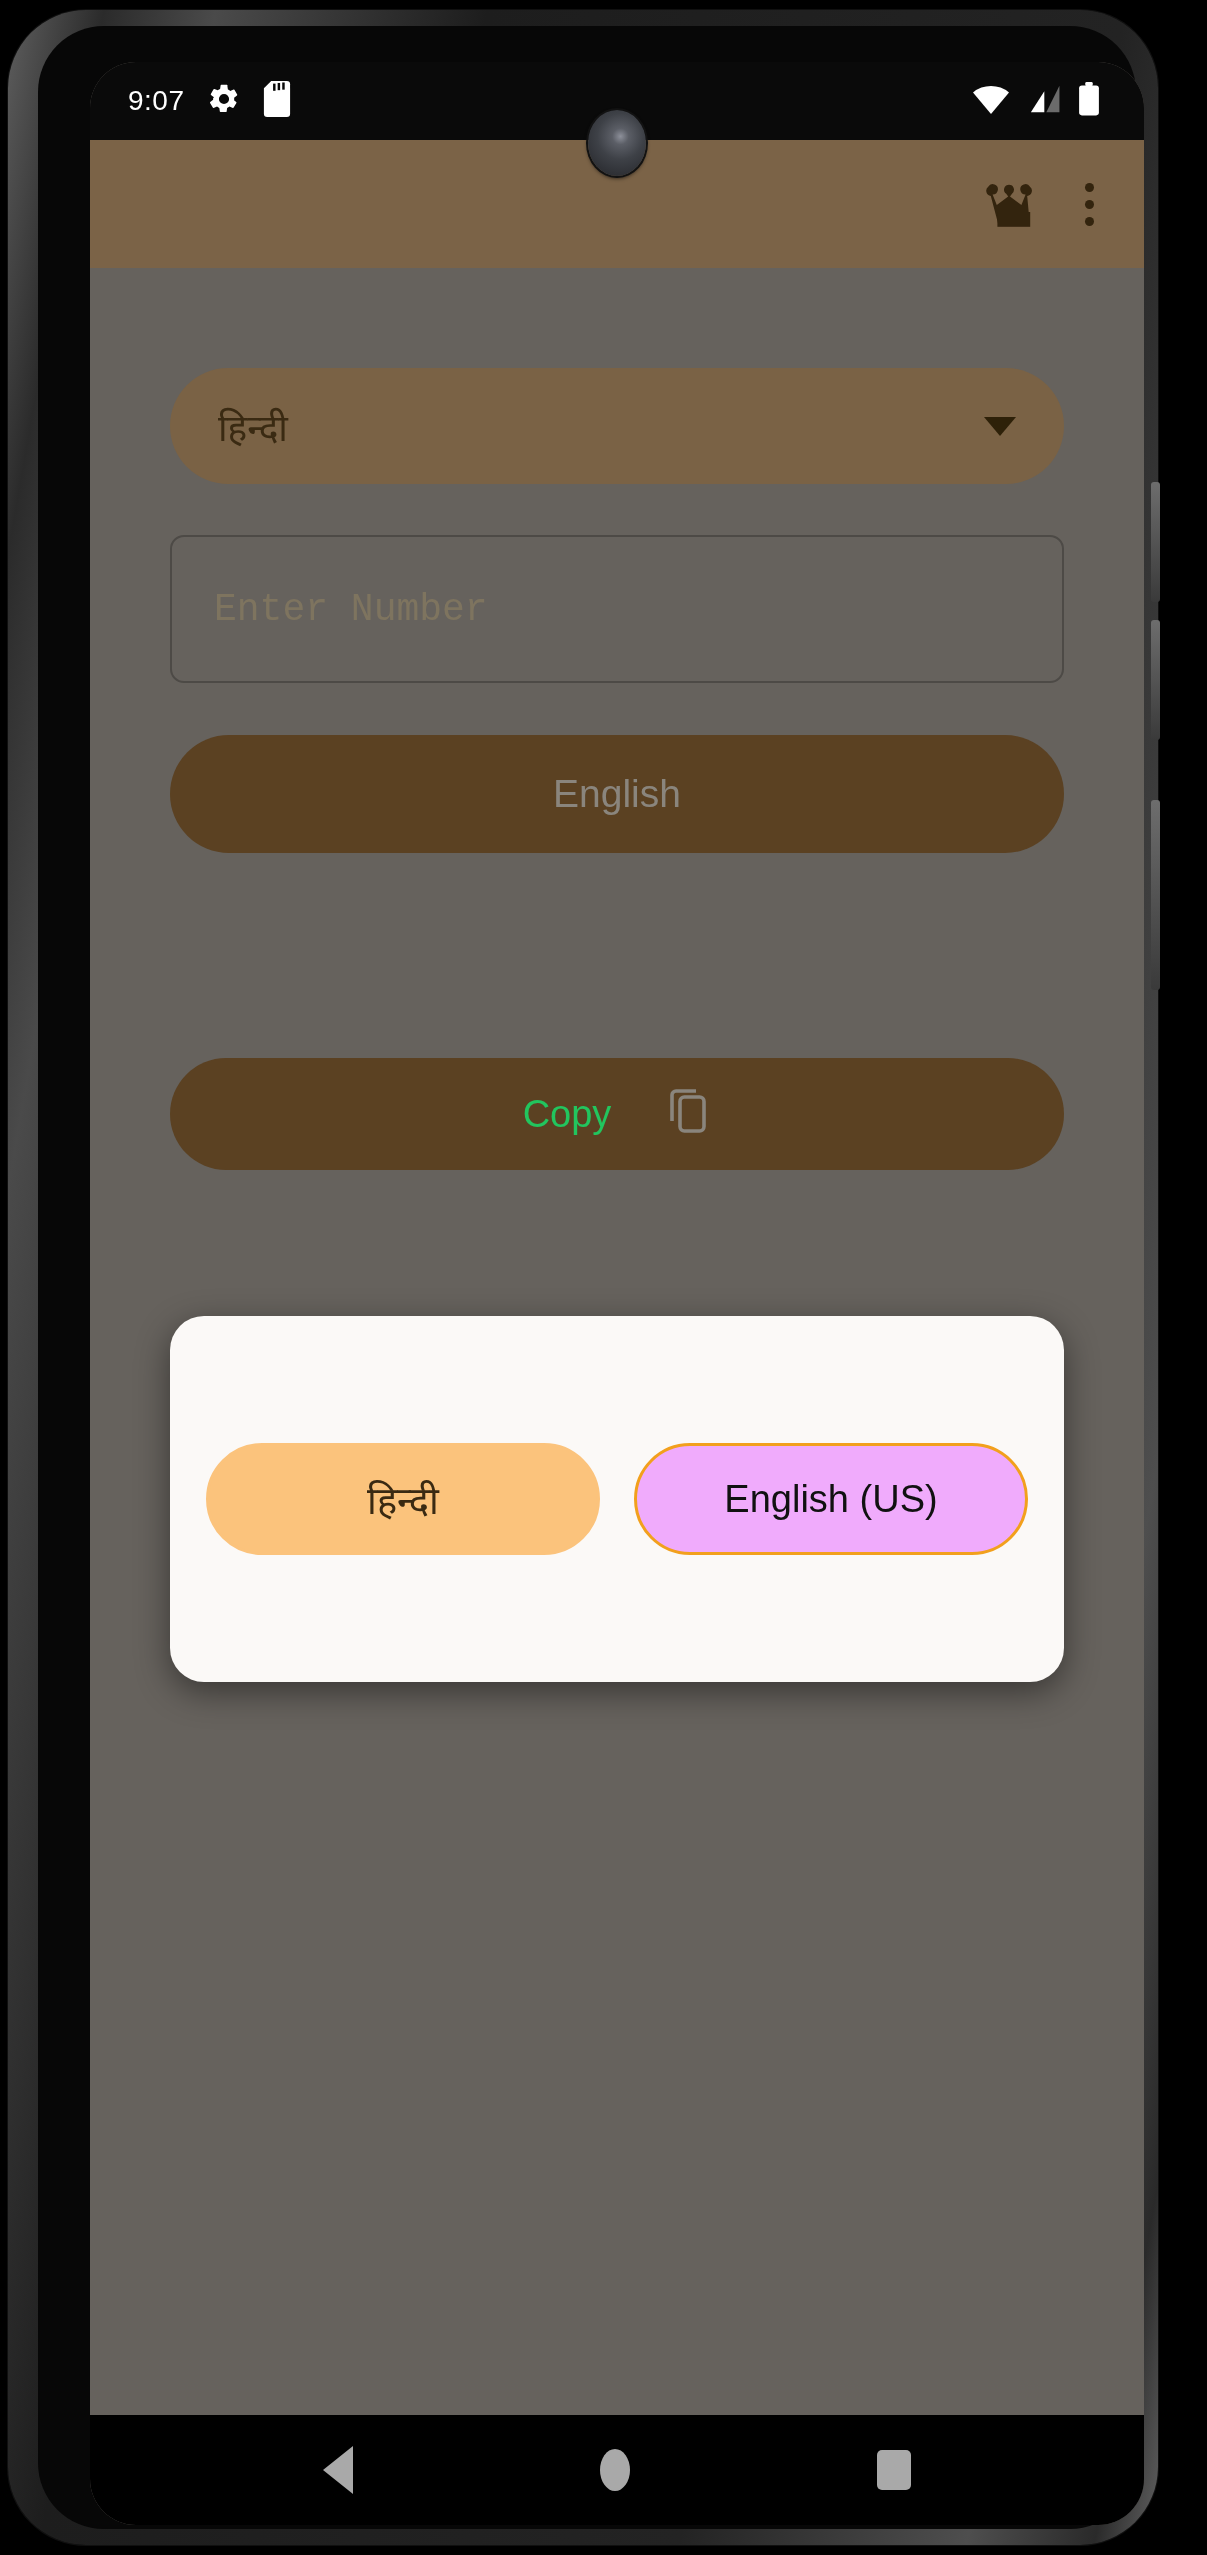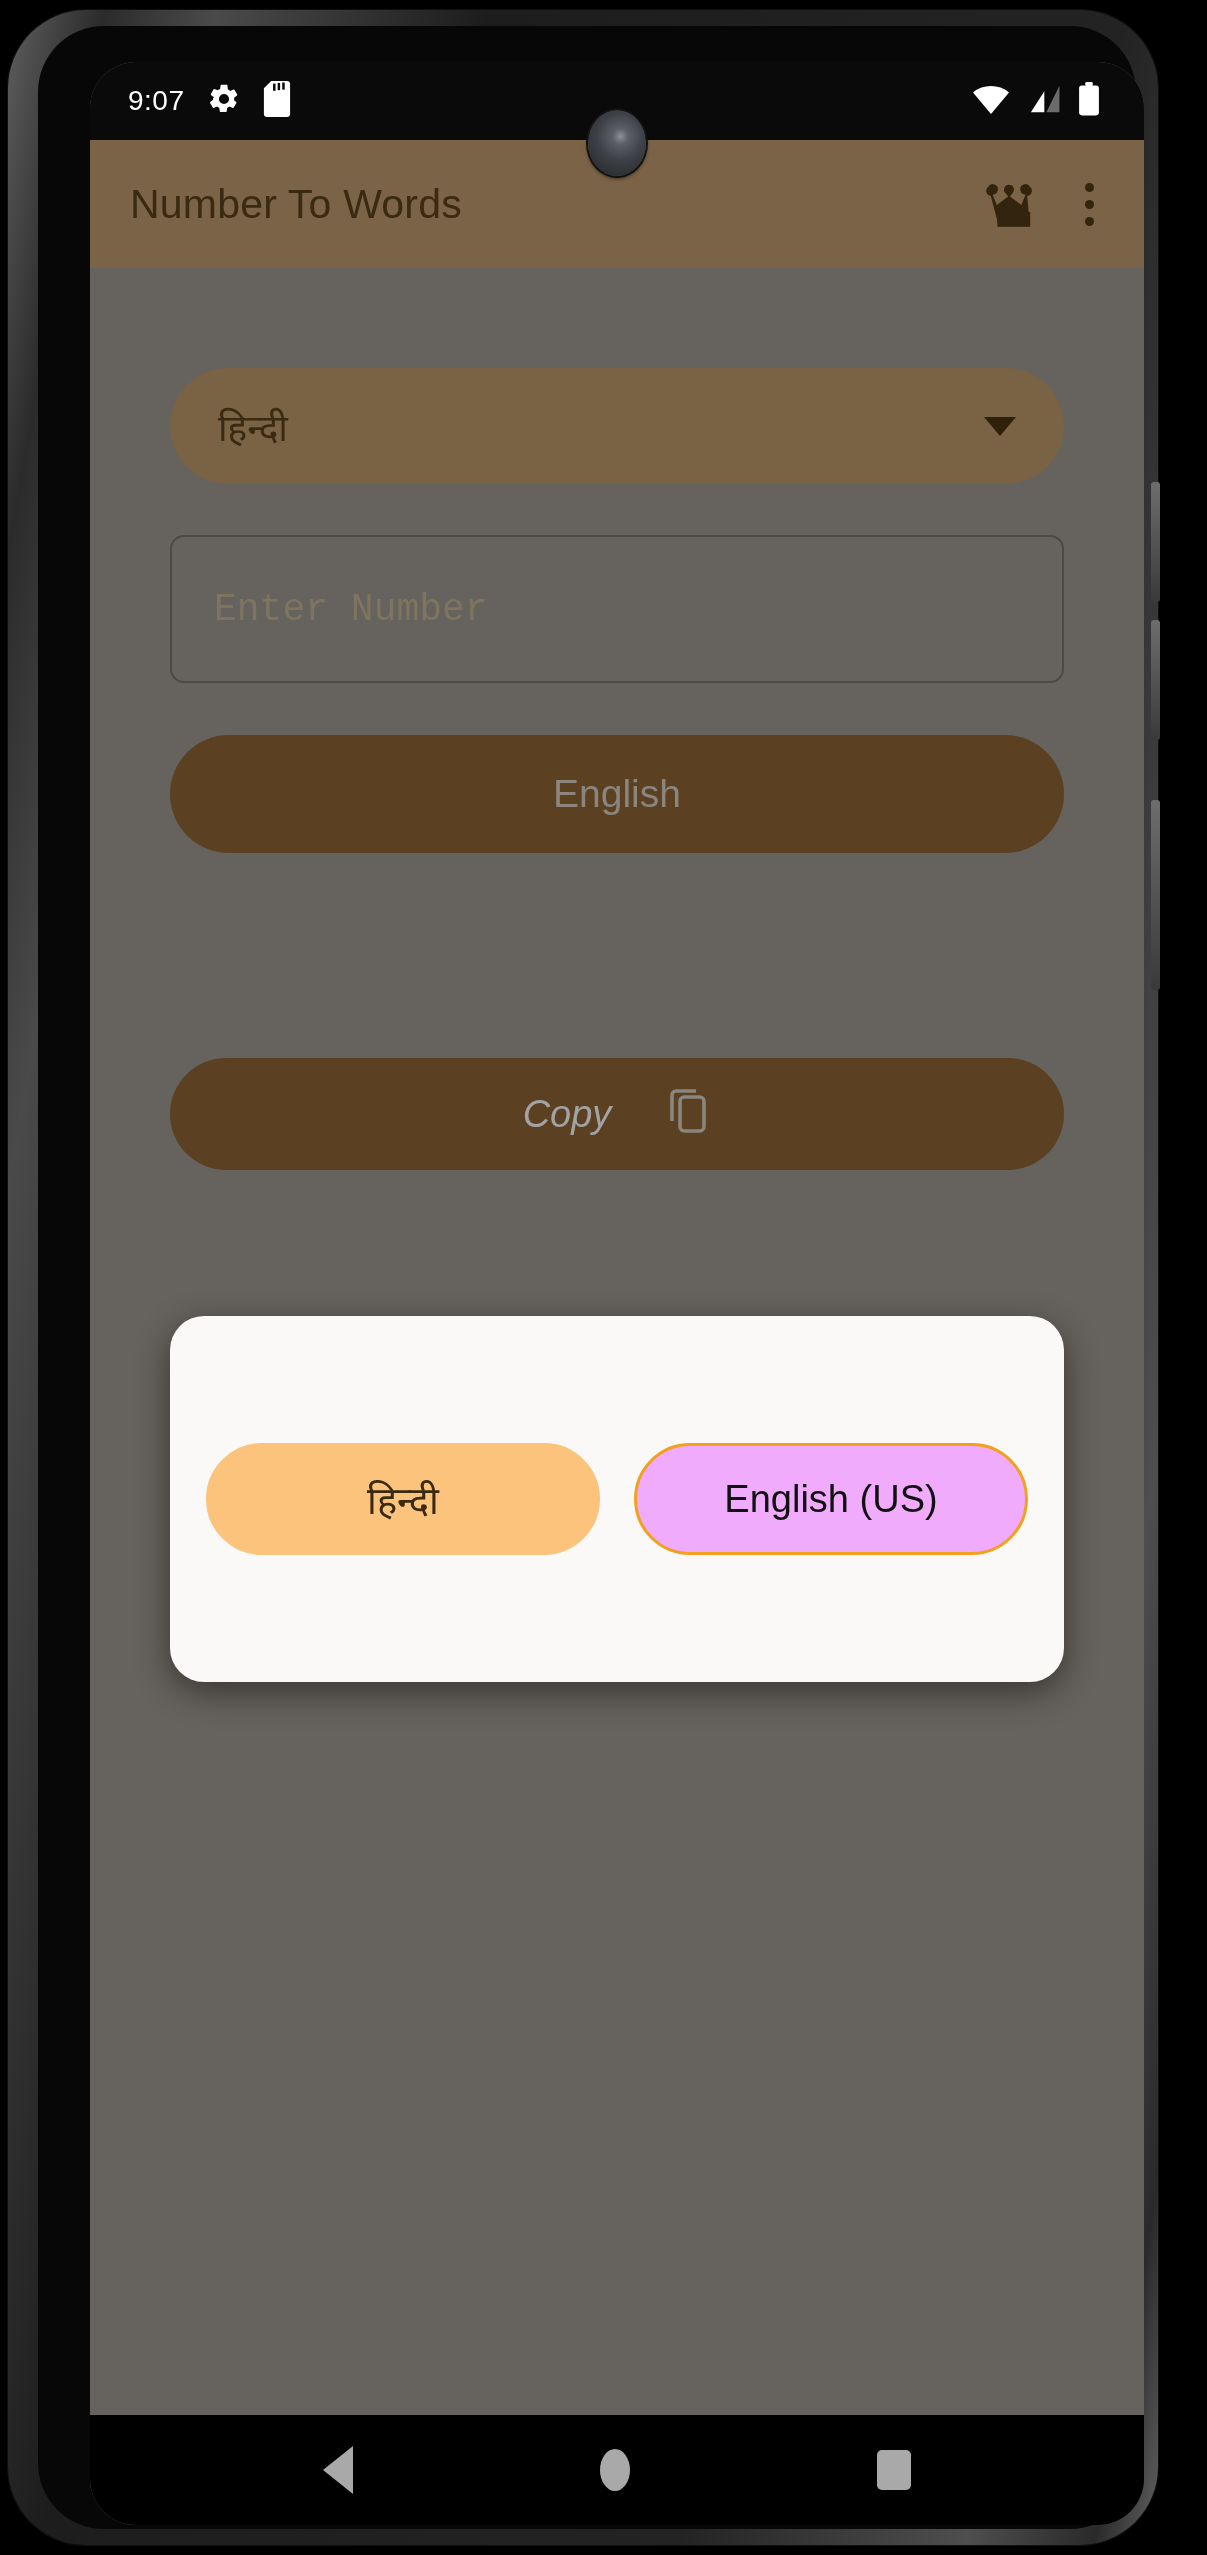--- a/index.html
+++ b/index.html
@@ -178,21 +178,21 @@
   .action-button {
     flex: 1;
     height: 112px;
     border-radius: 56px;
     background: #5b4122;
     display: flex;
     align-items: center;
     justify-content: center;
     gap: 56px;
   }
-  .action-button span { font-size: 38px; color: #a3a3a3; font-style: italic; }
+  .action-button span { font-size: 38px; color: #22c55e; }
 
   
   #language-dialog {
     position: absolute;
     left: 80px;
     top: 1048px;
     width: 894px;
     height: 366px;
     background: #fbf9f7;
     border-radius: 34px;
@@ -286,21 +286,20 @@
           <span class="sicon">
             <svg width="22" height="34" viewBox="0 0 14 22" fill="#ffffff">
               <rect x="4.6" y="0" width="4.8" height="2.6" rx="0.8"></rect>
               <rect x="0.6" y="2.2" width="12.8" height="19.4" rx="1.8"></rect>
             </svg>
           </span>
         </div>
       </div>
 
       <div id="app-bar">
-        <div id="app-title">Number To Words</div>
         <div id="app-bar-actions">
           <span id="crown-icon">
             <svg width="62" height="52" viewBox="0 0 31 26" fill="#33240e">
               <path d="M2.6 5.4a2.6 2.6 0 1 1 2.2 3.9l2.1 5.2 5.7-4.2-1-1.4a2.5 2.5 0 1 1 3.9-2.1 2.5 2.5 0 0 1-1 2.1l-1 1.4 5.7 4.2 2.1-5.2a2.6 2.6 0 1 1 2.2-3.9 2.6 2.6 0 0 1-1.4 4.6L23.4 24H7.6L3.9 10a2.6 2.6 0 0 1-1.3-4.6z"></path>
               <rect x="7.2" y="18" width="16.4" height="7.4"></rect>
             </svg>
           </span>
           <span id="overflow-icon">
             <i></i>
               <i></i>

